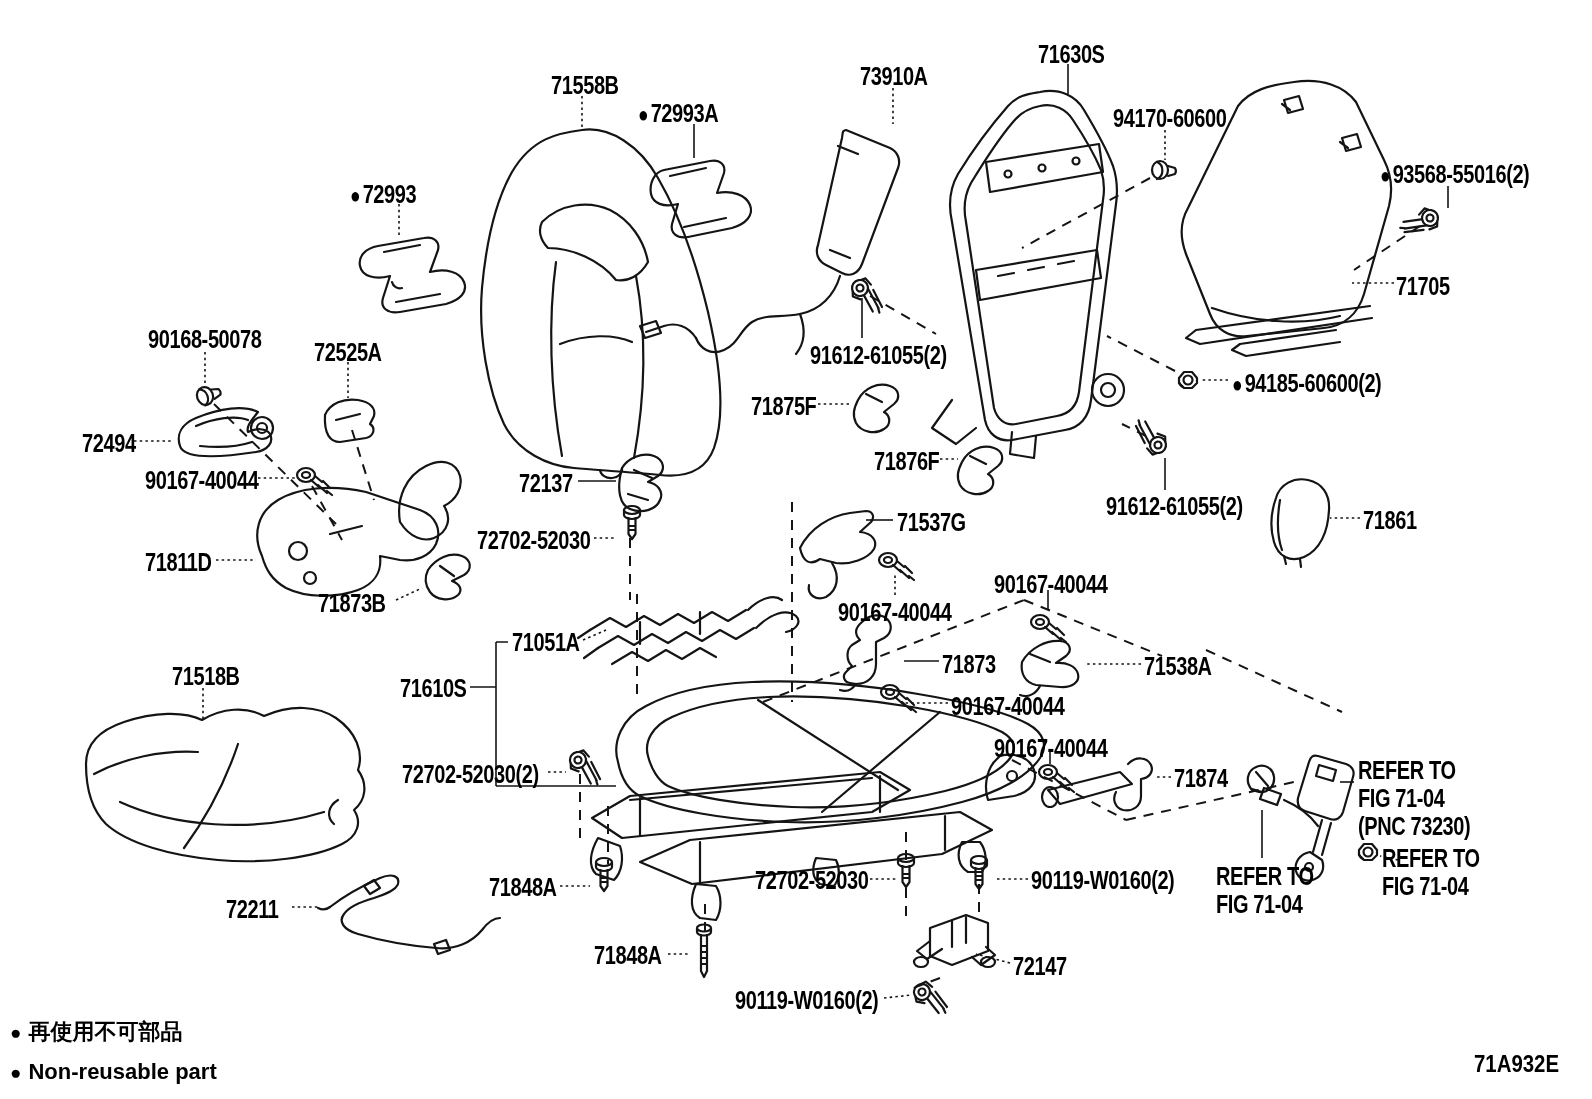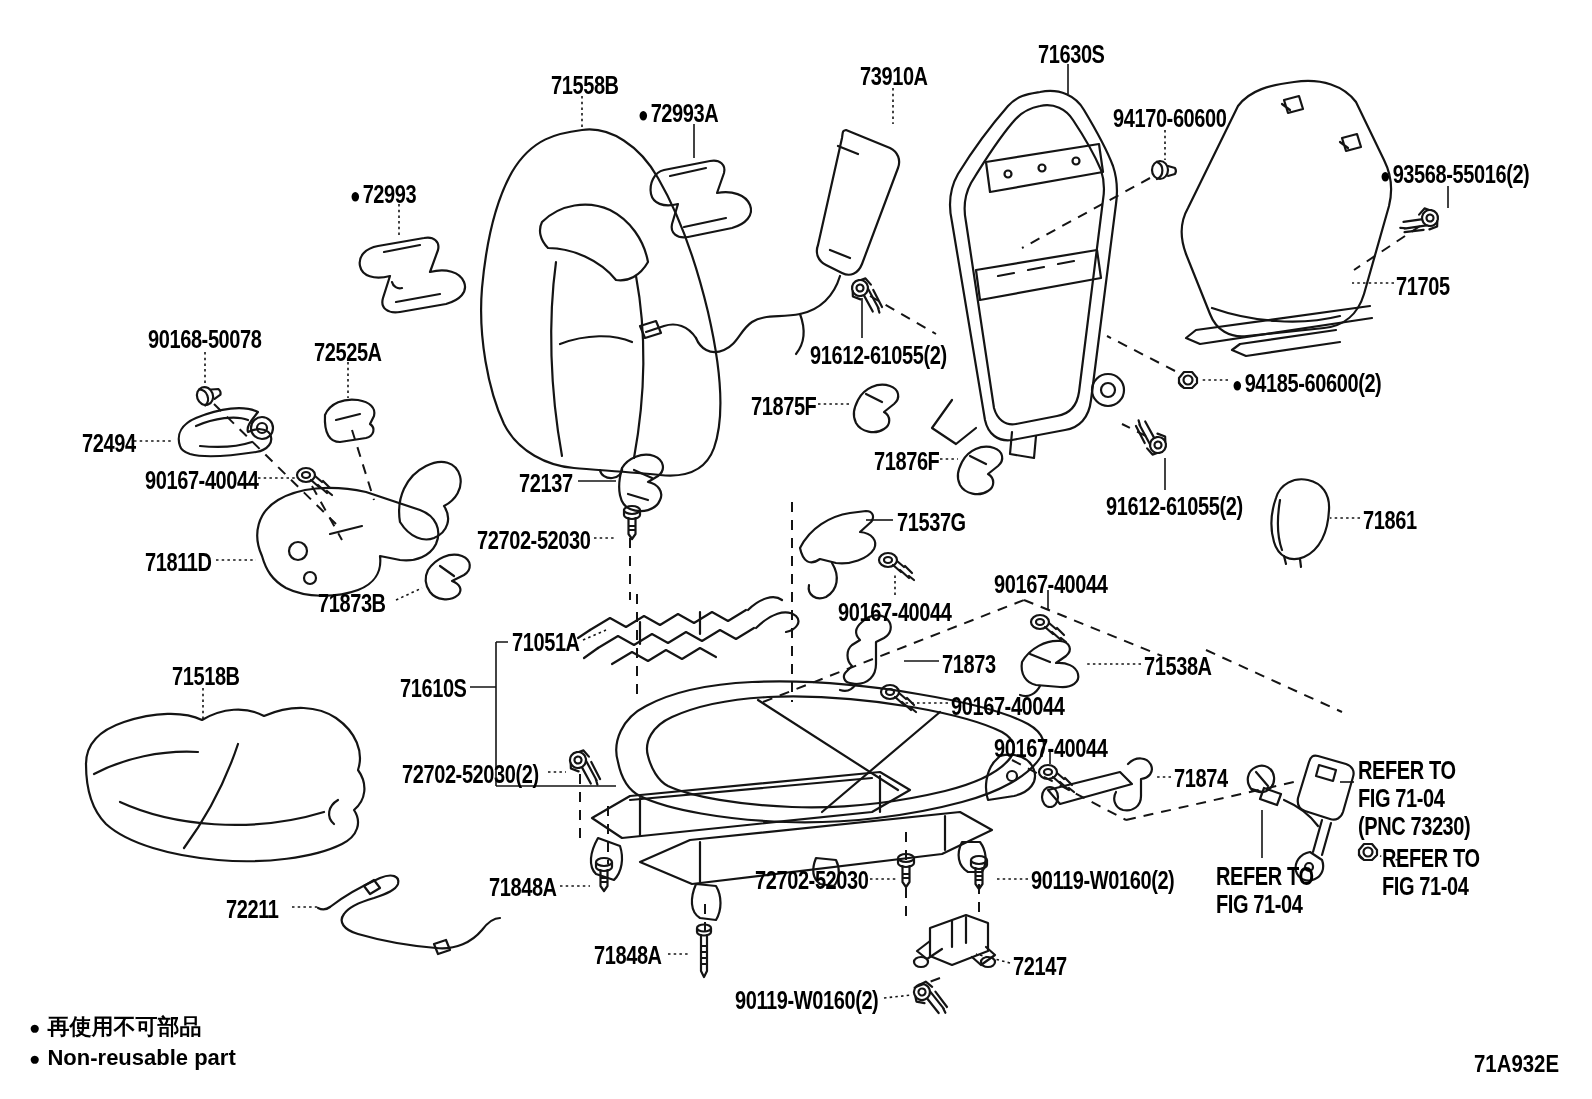--- a/index.html
+++ b/index.html
@@ -8,21 +8,21 @@
   #art{position:absolute;left:0;top:0;}
   #art path, #art circle, #art ellipse{vector-effect:non-scaling-stroke;}
   .pt{fill:none;stroke:#141414;stroke-width:2.2;stroke-linecap:round;stroke-linejoin:round;}
   .ld{fill:none;stroke:#141414;stroke-width:1.6;}
   .dot{stroke-dasharray:2.5 3.2;}
   .dz{fill:none;stroke:#141414;stroke-width:2;stroke-dasharray:10 8;}
   .part-label{position:absolute;font-weight:bold;font-size:25px;line-height:28px;
               letter-spacing:-0.5px;white-space:nowrap;transform:scaleX(0.8);
               transform-origin:left top;}
   .part-label .blt{font-size:22px;margin-right:3px;}
-  .legend{position:absolute;left:29px;top:1012px;font-weight:bold;font-size:22px;line-height:30px;}
+  .legend{position:absolute;left:10px;top:1012px;font-weight:bold;font-size:22px;line-height:39px;}
   .legend .blt{font-size:19px;margin-right:7px;}
   .fig-code{position:absolute;left:1474px;top:1050px;font-weight:bold;font-size:24px;
             letter-spacing:0;transform:scaleX(0.85);transform-origin:left top;}
 </style>
 </head>
 <body>
 
 <div id="canvas">
 
   <svg id="art" width="1592" height="1099" viewBox="0 0 1592 1099">

